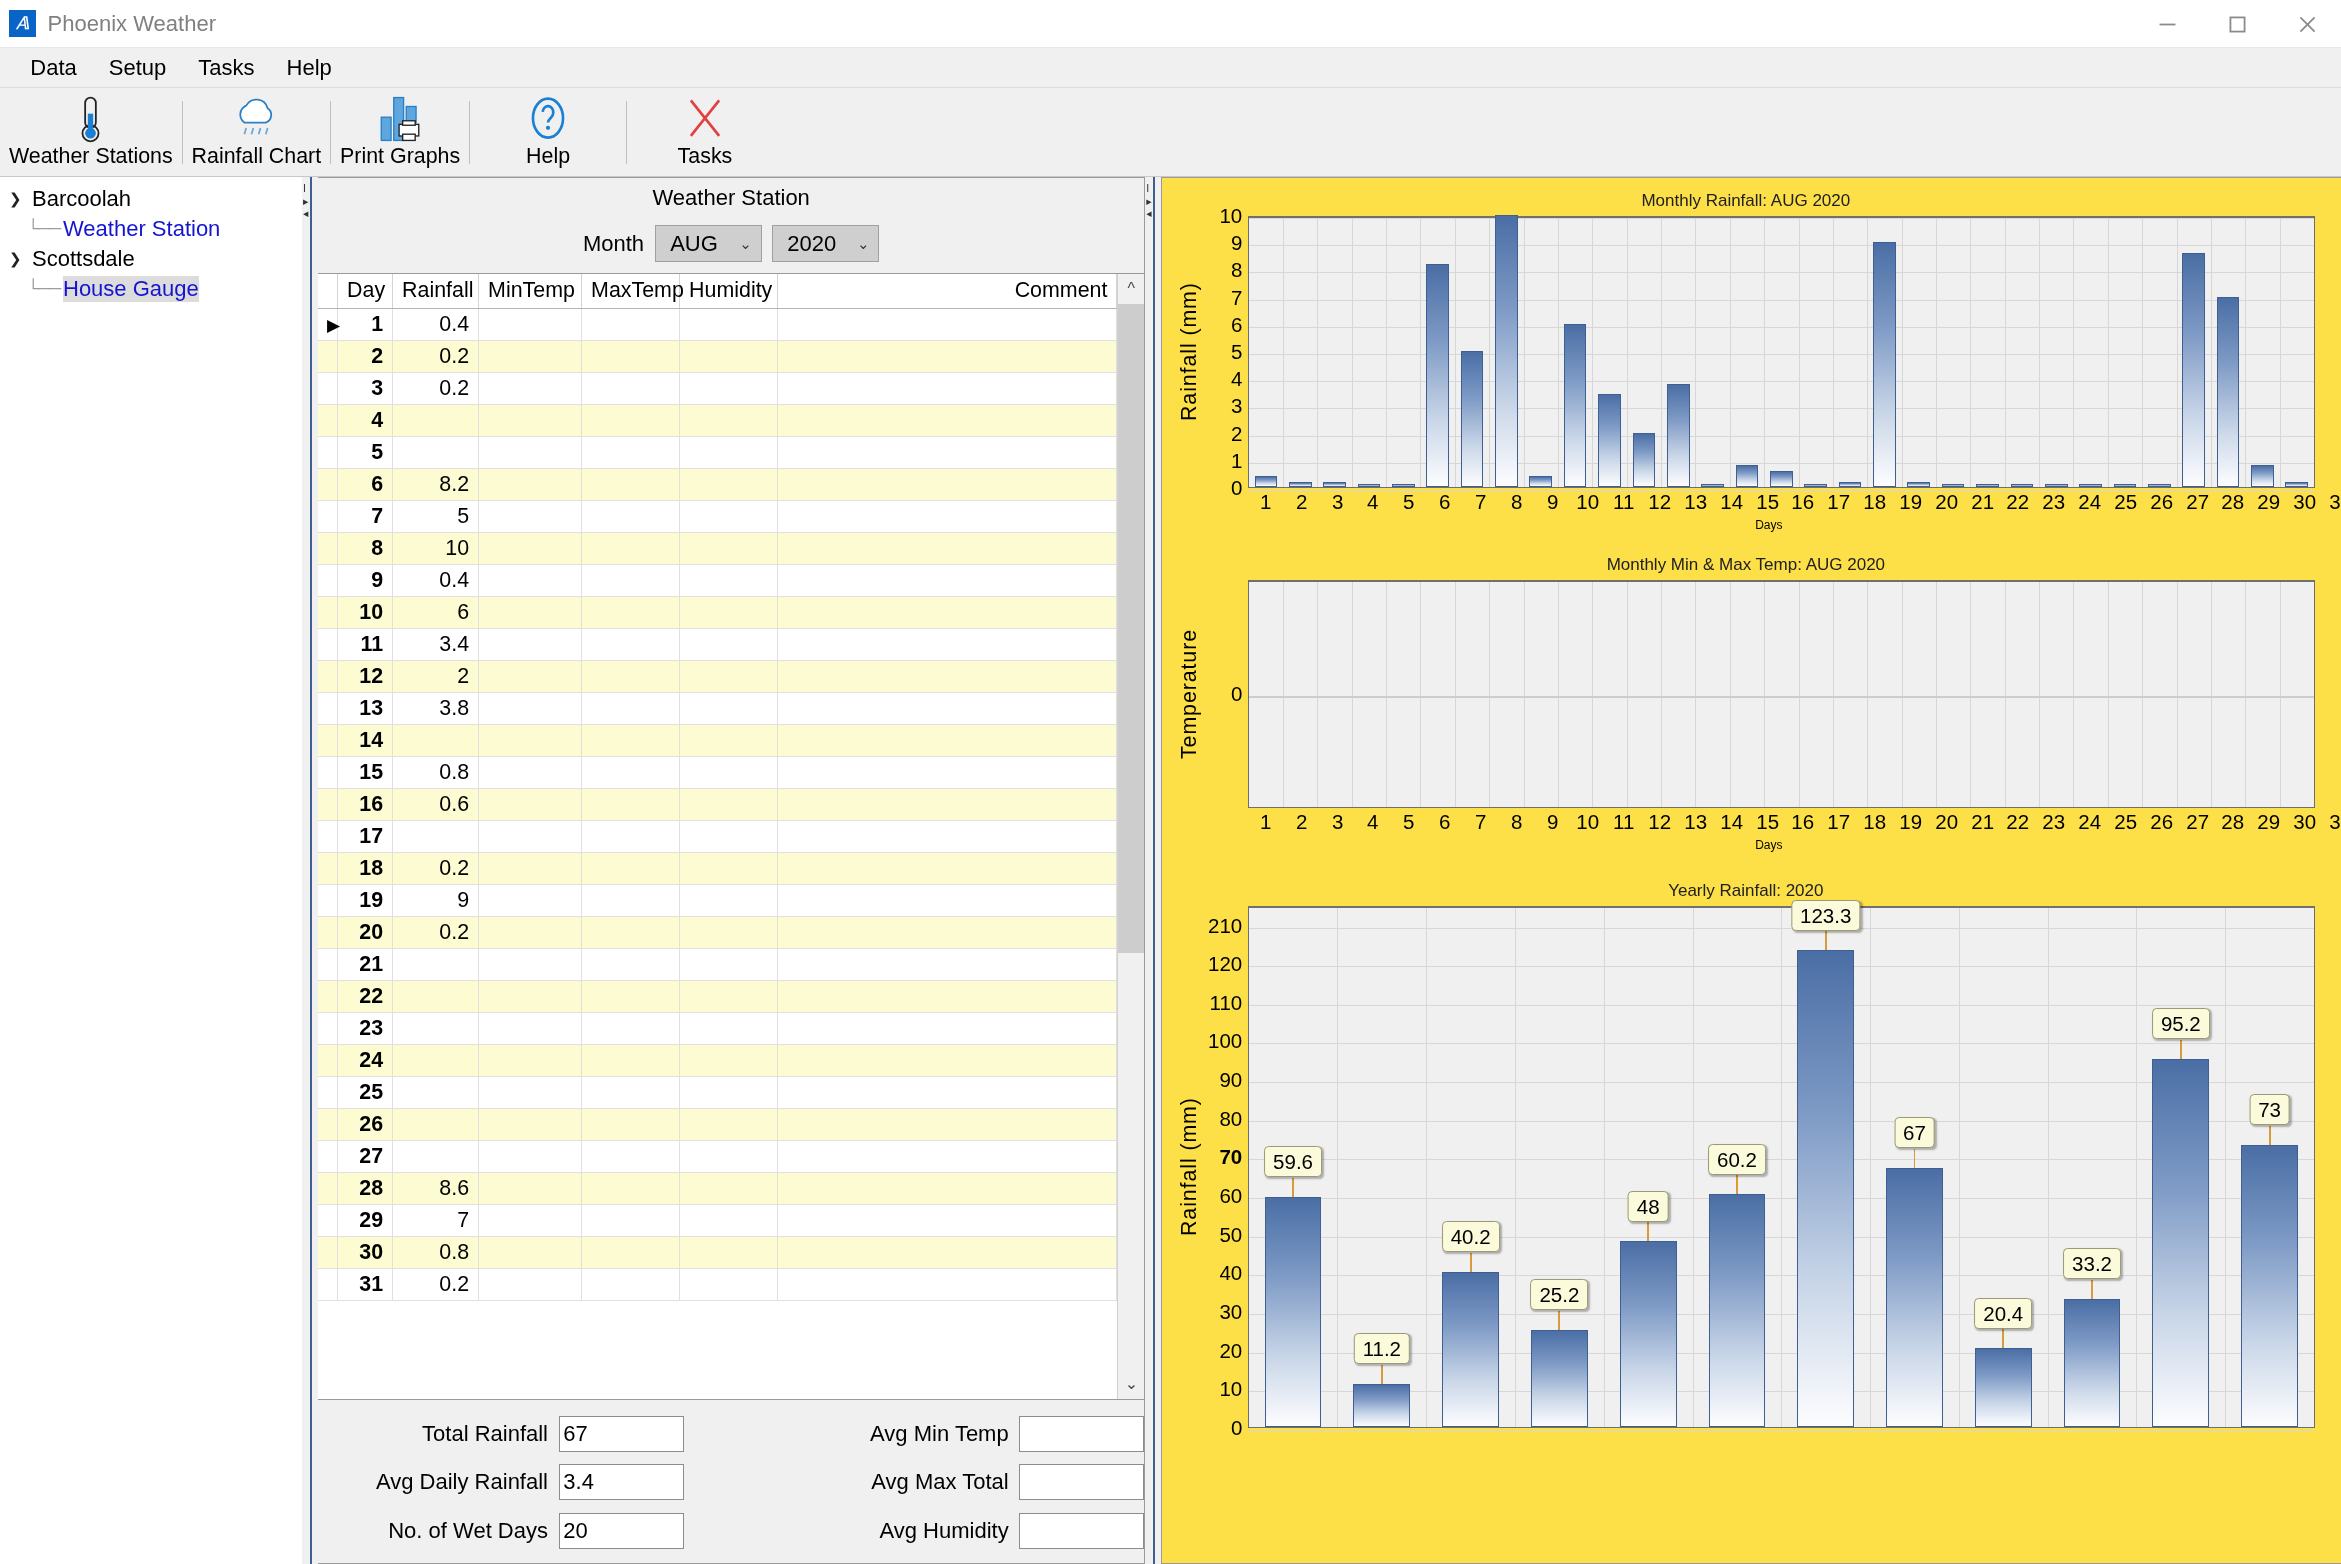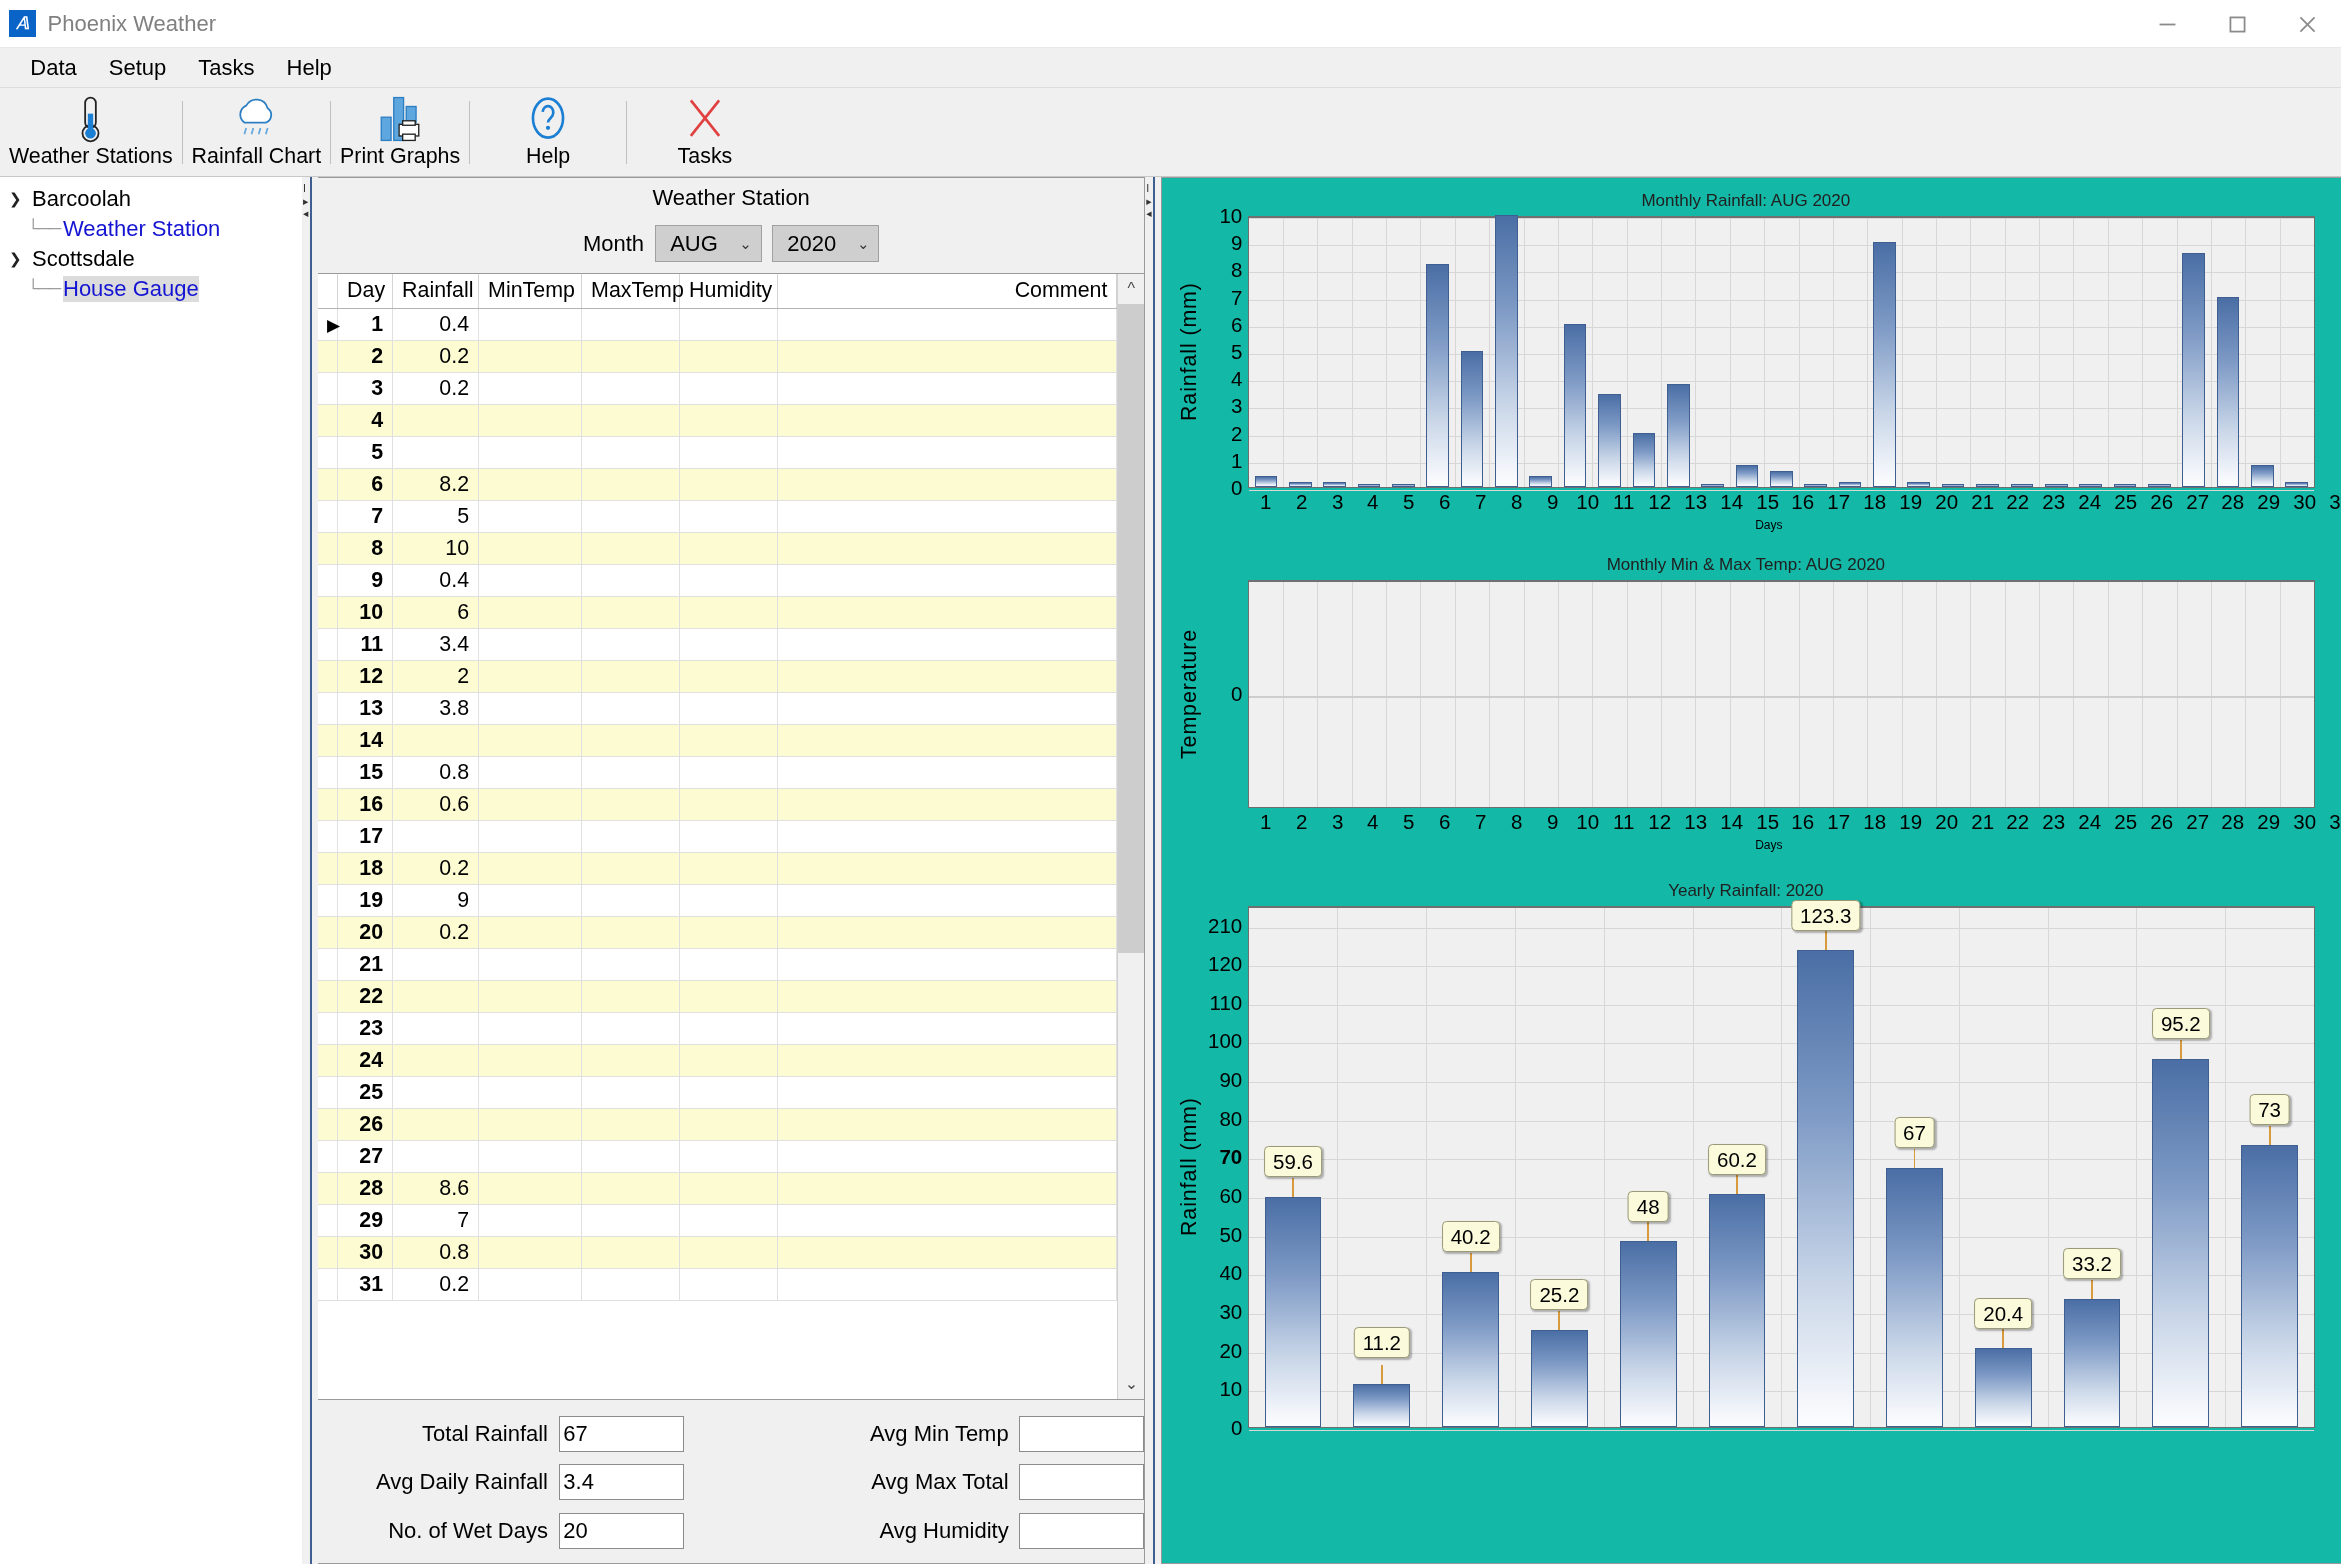--- a/index.html
+++ b/index.html
@@ -130,21 +130,21 @@
     width:125px; height:36px; background:#fff; border:0.9px solid #8c8c8c;
     font-size:22px; font-family:"Liberation Sans", sans-serif;
     padding:0 3.6px; color:#000;
   }
   .sfield.left .slab { width:230px; }
   .sfield.right { margin-left:59px; }
   .sfield.right .slab { width:223px; }
 
   
   #charts {
-    flex:1; background:#14b8a6; border:0.9px solid #9a9a9a; border-right:none;
+    flex:1; background:#fde047; border:0.9px solid #9a9a9a; border-right:none;
     margin-left:0; display:flex; flex-direction:column; min-width:0;
   }
   .chartbox { position:relative; }
   .ctitle { text-align:center; font-size:17px; color:#202020; }
   .plotwrap { display:flex; }
   .ylabel {
     writing-mode:vertical-rl; transform:rotate(180deg);
     display:flex; align-items:center; justify-content:center;
     font-size:21.4px; color:#000; letter-spacing:0.9px;
   }
@@ -899,21 +899,21 @@
             <div class="vline" style="left: 58.3333%;"></div>
             <div class="vline" style="left: 66.6667%;"></div>
             <div class="vline" style="left: 75%;"></div>
             <div class="vline" style="left: 83.3333%;"></div>
             <div class="vline" style="left: 91.6667%;"></div>
             <div class="bar" style="left: 1.5%; width: 5.33333%; height: 230px;"></div>
             <div class="leader" style="left: calc(4.16667% - 0.9px); bottom: 230px; height: 19.6px;"></div>
             <div class="callout" style="left: 4.16667%; bottom: 250px;">59.6</div>
             <div class="bar" style="left: 9.83333%; width: 5.33333%; height: 43px;"></div>
             <div class="leader" style="left: calc(12.5% - 0.9px); bottom: 43px; height: 19.6px;"></div>
-            <div class="callout" style="left: 12.5%; bottom: 69px;">11.2</div>
+            <div class="callout" style="left: 12.5%; bottom: 63px;">11.2</div>
             <div class="bar" style="left: 18.1667%; width: 5.33333%; height: 155px;"></div>
             <div class="leader" style="left: calc(20.8333% - 0.9px); bottom: 155px; height: 19.6px;"></div>
             <div class="callout" style="left: 20.8333%; bottom: 175px;">40.2</div>
             <div class="bar" style="left: 26.5%; width: 5.33333%; height: 97px;"></div>
             <div class="leader" style="left: calc(29.1667% - 0.9px); bottom: 97px; height: 19.6px;"></div>
             <div class="callout" style="left: 29.1667%; bottom: 117px;">25.2</div>
             <div class="bar" style="left: 34.8333%; width: 5.33333%; height: 186px;"></div>
             <div class="leader" style="left: calc(37.5% - 0.9px); bottom: 186px; height: 19.6px;"></div>
             <div class="callout" style="left: 37.5%; bottom: 205px;">48</div>
             <div class="bar" style="left: 43.1667%; width: 5.33333%; height: 233px;"></div>

